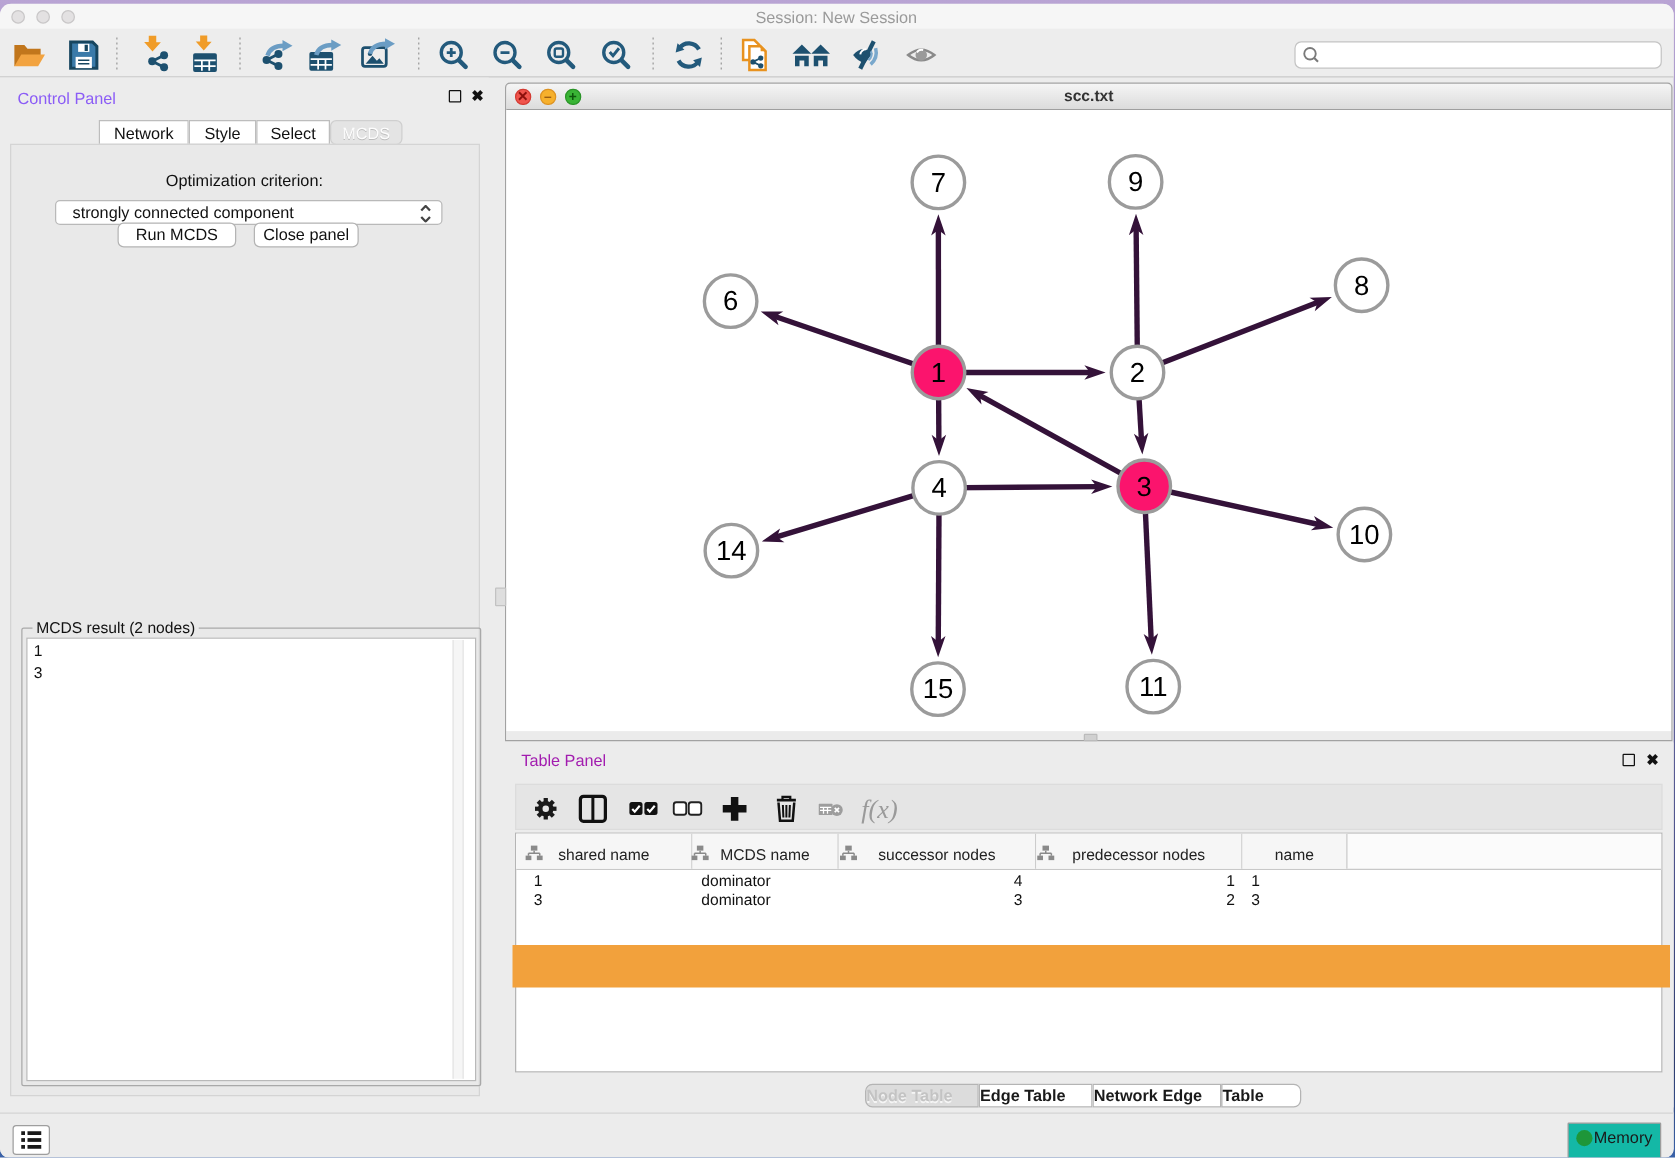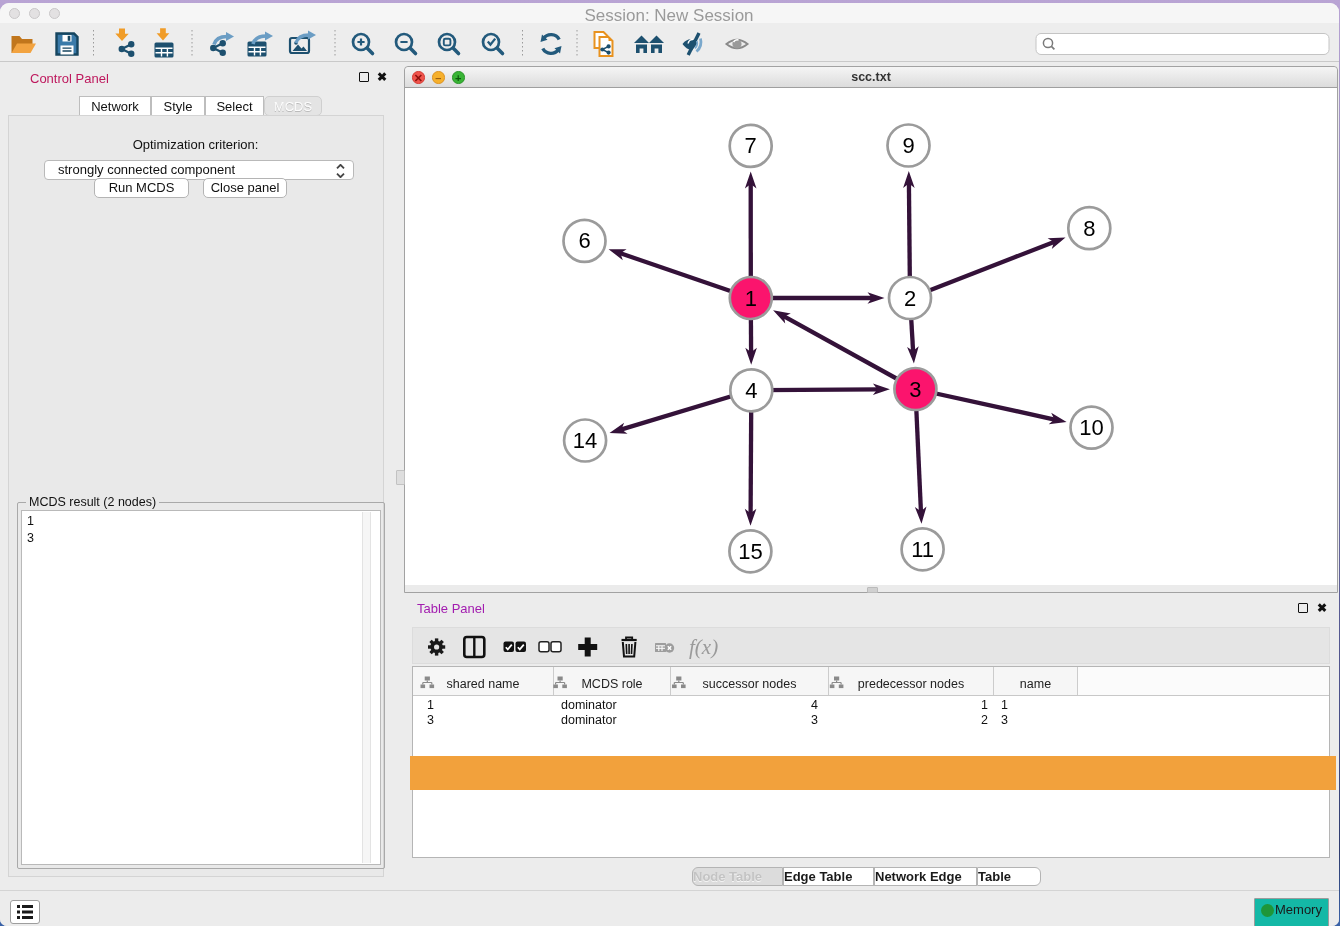--- a/index.html
+++ b/index.html
@@ -6,26 +6,26 @@
 body{width:1340px;height:926px;overflow:hidden;position:relative;
   font-family:"Liberation Sans",sans-serif;
   background:linear-gradient(180deg,#b9a4d4 0%,#a394c6 12%,#8f83b9 25%,#6f6da4 50%,#4c518a 75%,#2e3c6e 92%,#3a62a8 100%);}
 #win{position:absolute;left:0;top:3px;width:1338.5px;height:923px;background:#ececec;
   border-radius:9px 9px 7px 7px;overflow:hidden;}
 .abs{position:absolute}
 
 #titlebar{left:0;top:0;width:100%;height:20px;background:#f6f6f6;}
 #titlebar .dot{position:absolute;top:4.5px;width:11px;height:11px;border-radius:50%;
   background:#e3e1e2;border:1px solid #c9c7c8;box-sizing:border-box}
-#wintitle{position:absolute;top:3px;left:0;width:1338px;text-align:center;font-size:17px;color:#9a9a9a}
+#wintitle{position:absolute;top:3px;left:0;width:1338px;text-align:center;font-size:13px;color:#9a9a9a}
 
 #toolbar{left:0;top:20px;width:100%;height:39px;background:#ededed;border-bottom:1px solid #c9c9c9;box-sizing:border-box}
 
 #cpanel{left:0;top:59px;width:391px;height:824px;background:#ececec}
-#cpanel-title{position:absolute;left:30px;top:9px;font-size:13px;color:#be185d}
+#cpanel-title{position:absolute;left:14px;top:9px;font-size:13px;color:#8b5cf6}
 .winbtn-sq{position:absolute;width:10px;height:10px;border:1.6px solid #111;box-sizing:border-box;border-radius:1px}
 .winbtn-x{position:absolute;font-size:12px;font-weight:bold;color:#111;line-height:10px}
 .tab{position:absolute;top:34px;height:20px;background:#fff;border:1px solid #bdbdbd;box-sizing:border-box;
   font-size:13px;color:#111;text-align:center;line-height:19px}
 #tab-mcds{background:#e4e4e4;color:#fdfdfd;border-radius:5px;border-color:#cfcfcf;text-shadow:0 1px 0 #bbb}
 #cp-inner{position:absolute;left:8px;top:53px;width:376px;height:762px;background:#e9e9e9;border:1px solid #d4d4d4;box-sizing:border-box}
 #opt-label{position:absolute;left:0;top:75px;width:391px;text-align:center;font-size:13px;color:#111}
 #opt-select{position:absolute;left:44px;top:98px;width:310px;height:20px;background:#fff;border:1px solid #b9b9b9;
   border-radius:4px;box-sizing:border-box;font-size:13px;color:#111;line-height:18px;padding-left:13px}
 .btn{position:absolute;top:116px;height:20px;background:#fff;border:1px solid #b4b4b4;border-radius:5px;
@@ -346,21 +346,21 @@
             <line x1="245.8" y1="17.8" x2="245.8" y2="23"></line>
             <line x1="249" y1="17.8" x2="249" y2="23"></line>
           </g>
           <path d="M254.8,18.3 l3.4,3.4 m0,-3.4 l-3.4,3.4" stroke="#fff" stroke-width="1.4"></path>
           <text x="276" y="26" font-family="Liberation Serif" font-style="italic" font-size="21" fill="#9a9a9a">f(x)</text>
         </svg>
     </div>
     <div id="tp-table">
       <div id="th-row">
         <div class="th" style="left:0;width:141px">shared name</div>
-        <div class="th" style="left:141px;width:117px">MCDS role</div>
+        <div class="th" style="left:141px;width:117px">MCDS name</div>
         <div class="th" style="left:258px;width:158px">successor nodes</div>
         <div class="th" style="left:416px;width:165px">predecessor nodes</div>
         <div class="th" style="left:581px;width:84px">name</div>
       </div>
       <svg width="916" height="28" style="position:absolute;left:0;top:0">
           <g transform="translate(14.3,17)" fill="#8a8a8a">
             <rect x="-2.6" y="-7.5" width="5.2" height="4"></rect>
             <path d="M0,-3.5 v2 M-4.5,-1.5 h9 M-4.5,-1.5 v2 M4.5,-1.5 v2" stroke="#8a8a8a" stroke-width="1.2" fill="none"></path>
             <rect x="-6.8" y="0.5" width="4.6" height="3.6"></rect>
             <rect x="2.2" y="0.5" width="4.6" height="3.6"></rect>

